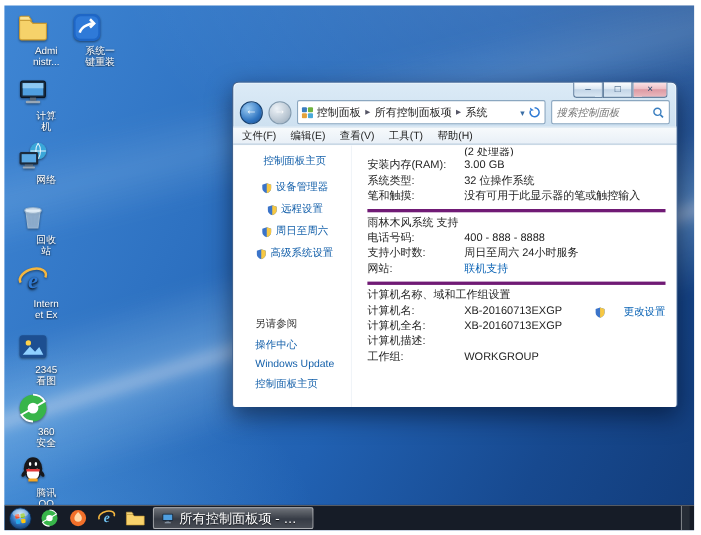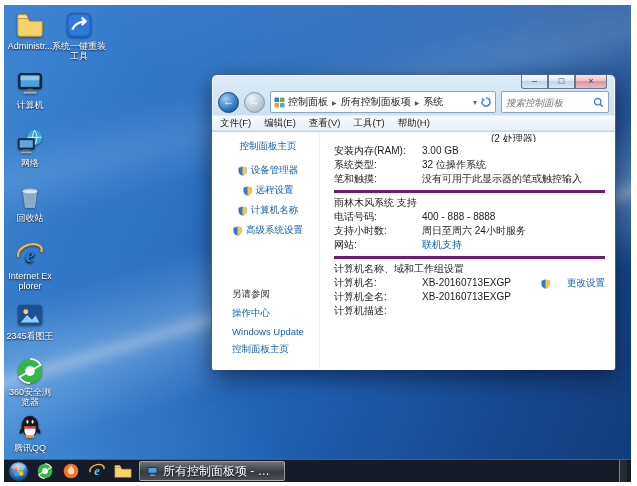--- a/index.html
+++ b/index.html
@@ -23,21 +23,21 @@
   }
   .desktop::after{
     content:"";position:absolute;left:-10%;top:12%;width:120%;height:18%;
     background:linear-gradient(rgba(255,255,255,0),rgba(210,240,255,.14) 50%,rgba(255,255,255,0));
     transform:rotate(-14deg);filter:blur(6px);pointer-events:none;
   }
   
   .dicon{position:absolute;width:48px;text-align:center;color:#fff;font-size:9px;
     line-height:10px;text-shadow:0 1px 2px rgba(0,0,0,.9);cursor:default;z-index:2;}
   .dicon svg{width:30px;height:30px;display:block;margin:0 auto 1px;filter:drop-shadow(0 1px 1px rgba(0,0,0,.45));}
-  .dicon .lab{display:block;max-height:20px;overflow:hidden;word-break:break-all;}
+  .dicon .lab{display:block;max-height:20px;overflow:hidden;word-break:break-all;margin-left:24px;}
   
   .window{
     position:absolute;left:207px;top:69px;width:403px;height:294px;z-index:5;
     background:linear-gradient(#dcebf7,#bcd4e8 30%,#a9c4dc);
     border:1px solid #43618a;border-radius:6px 6px 3px 3px;
     box-shadow:0 8px 22px rgba(0,10,30,.55), inset 0 0 0 1px rgba(255,255,255,.6);
   }
   .titlebar{height:14px;position:relative;}
   .caption{position:absolute;top:0;right:8px;display:flex;}
   .cbtn{width:25px;height:13px;border:1px solid #5d7a99;border-top:none;text-align:center;
@@ -69,21 +69,21 @@
   .sidebar{width:94px;flex-shrink:0;padding:8px 4px 8px 9px;display:flex;flex-direction:column;
     font-size:9.5px;border-right:1px solid #f0f4f8;align-items:center;}
   .side-home{color:#1460aa;margin-bottom:11px;cursor:pointer;}
   .side-task{display:flex;align-items:center;gap:4px;color:#1460aa;margin-bottom:7px;cursor:pointer;}
   .side-task svg{flex-shrink:0;}
   .see-also{margin-top:auto;}
   .see-title{color:#333;margin-bottom:6px;}
   .see-link{color:#1460aa;margin-bottom:6px;cursor:pointer;}
   
   .main{flex:1;padding:2px 10px 0 14px;font-size:10px;color:#1e1e1e;position:relative;overflow:hidden;min-width:0;}
-  .clipped{height:8px;overflow:hidden;margin-left:88px;margin-bottom:2px;line-height:10px;text-align:center;}
+  .clipped{height:8px;overflow:hidden;margin-left:88px;margin-bottom:2px;line-height:10px;}
   .srow{display:flex;line-height:14px;height:14px;white-space:nowrap;}
   .srow .lbl{width:88px;flex-shrink:0;}
   .section{border-top:3px solid #701a75;margin-top:4px;padding-top:3px;position:relative;}
   .sec-title{line-height:14px;height:14px;white-space:nowrap;}
   .link{color:#0a63b5;cursor:pointer;}
   .change{position:absolute;right:0;top:18px;display:flex;gap:17px;align-items:center;color:#0a63b5;font-size:9.5px;cursor:pointer;}
   .badge{position:absolute;right:0;top:1px;width:46px;height:38px;border-radius:4px;
     background:linear-gradient(#3b76c4,#1b4788 60%,#123a72);color:#fff;
     display:flex;flex-direction:column;align-items:center;justify-content:center;
     font-size:9px;line-height:11px;box-shadow:inset 0 0 0 1px rgba(255,255,255,.4),0 1px 2px rgba(0,0,0,.3);}
@@ -269,21 +269,21 @@
               <path d="M5 .5 9.5 2v3.5C9.5 8.3 7.6 10 5 10.8 2.4 10 .5 8.3.5 5.5V2z" fill="#3b74c9"></path>
               <path d="M5 .5v10.3C7.6 10 9.5 8.3 9.5 5.5V2z" fill="#f7c843"></path>
             </svg>
           <span>远程设置</span>
         </div>
         <div class="side-task">
           <svg width="9" height="10" viewBox="0 0 10 11">
               <path d="M5 .5 9.5 2v3.5C9.5 8.3 7.6 10 5 10.8 2.4 10 .5 8.3.5 5.5V2z" fill="#3b74c9"></path>
               <path d="M5 .5v10.3C7.6 10 9.5 8.3 9.5 5.5V2z" fill="#f7c843"></path>
             </svg>
-          <span>计算机名称</span>
+          <span>周日至周六</span>
         </div>
         <div class="side-task">
           <svg width="9" height="10" viewBox="0 0 10 11">
               <path d="M5 .5 9.5 2v3.5C9.5 8.3 7.6 10 5 10.8 2.4 10 .5 8.3.5 5.5V2z" fill="#3b74c9"></path>
               <path d="M5 .5v10.3C7.6 10 9.5 8.3 9.5 5.5V2z" fill="#f7c843"></path>
             </svg>
           <span>高级系统设置</span>
         </div>
 
         <div class="see-also">
@@ -340,20 +340,24 @@
             <span class="lbl">计算机名:</span>
             <span class="val">XB-20160713EXGP</span>
           </div>
           <div class="srow">
             <span class="lbl">计算机全名:</span>
             <span class="val">XB-20160713EXGP</span>
           </div>
           <div class="srow">
             <span class="lbl">计算机描述:</span>
             <span class="val"></span>
+          </div>
+          <div class="srow">
+            <span class="lbl">工作组:</span>
+            <span class="val">WORKGROUP</span>
           </div>
         </div>
 
 
       </div>
     </div>
   </div>
 
   <div class="taskbar">
     <svg class="orb" viewBox="0 0 22 22">

